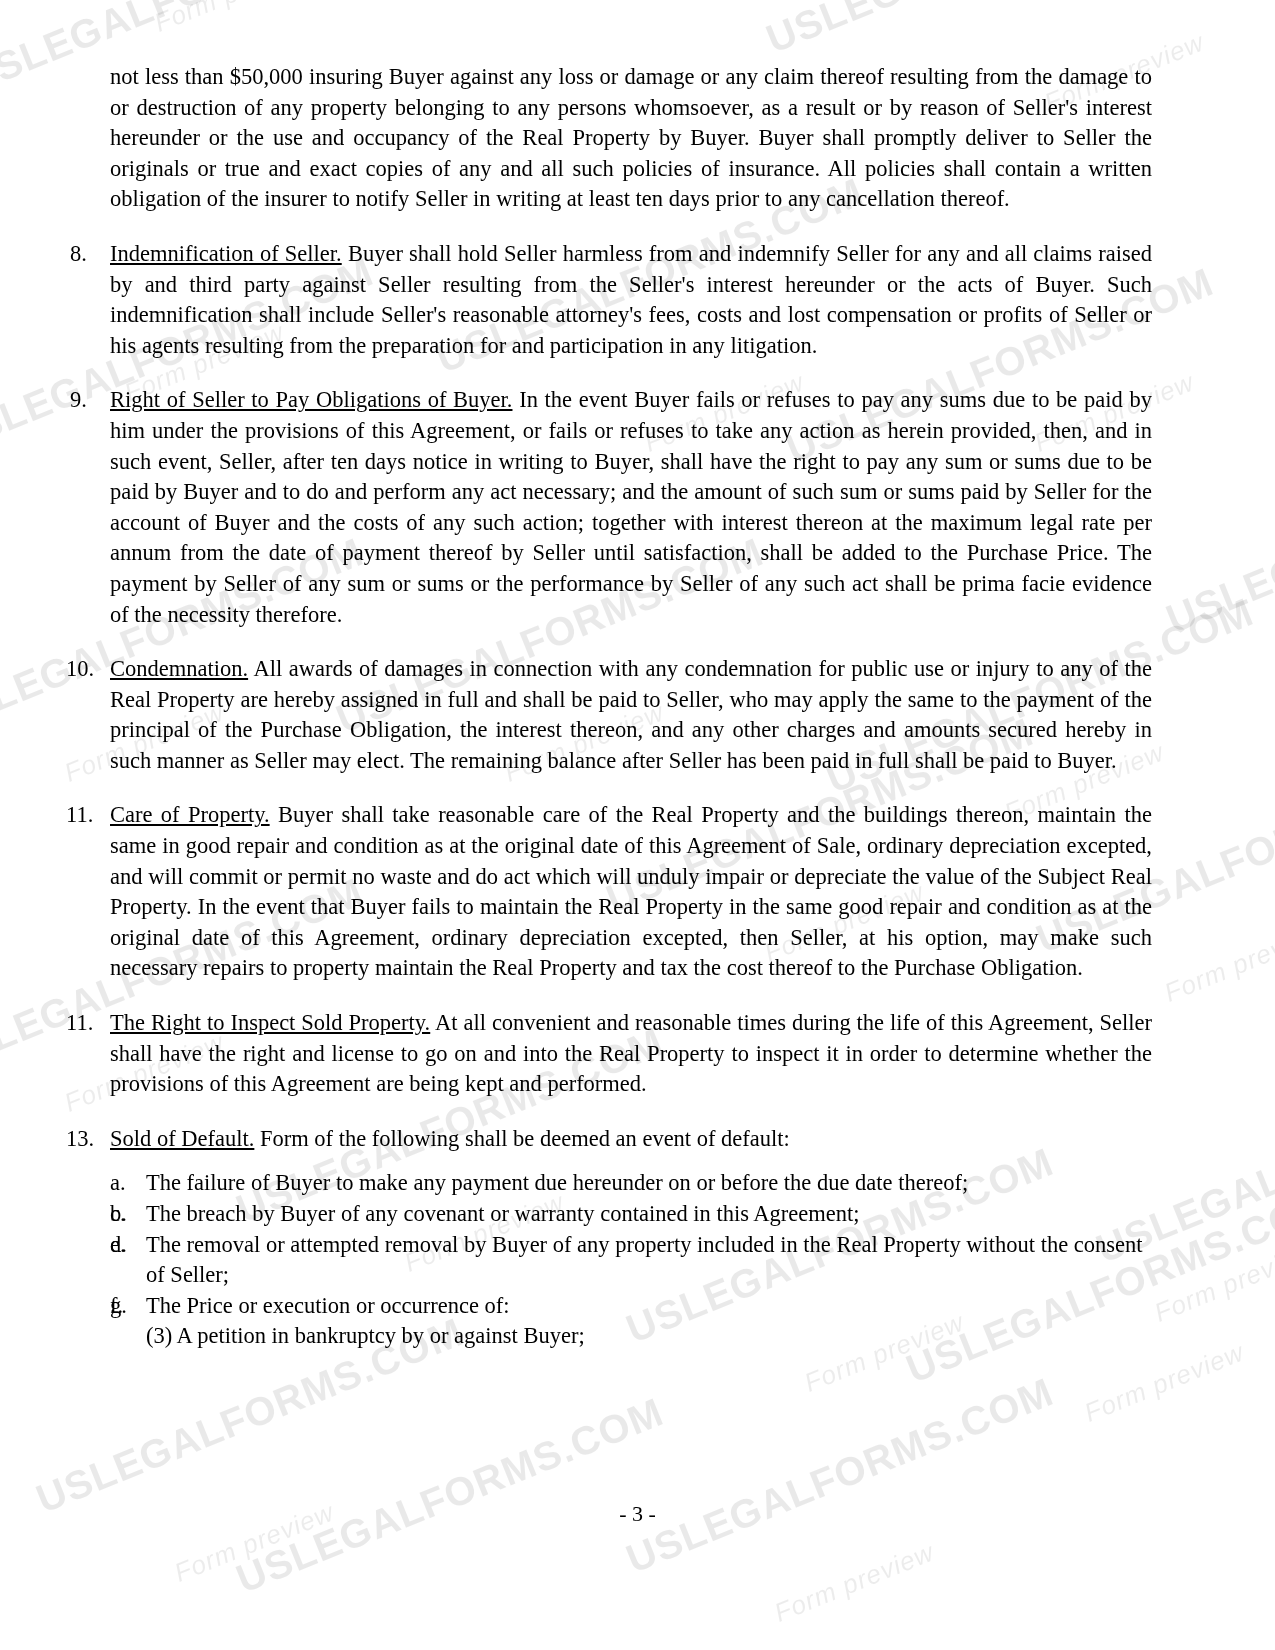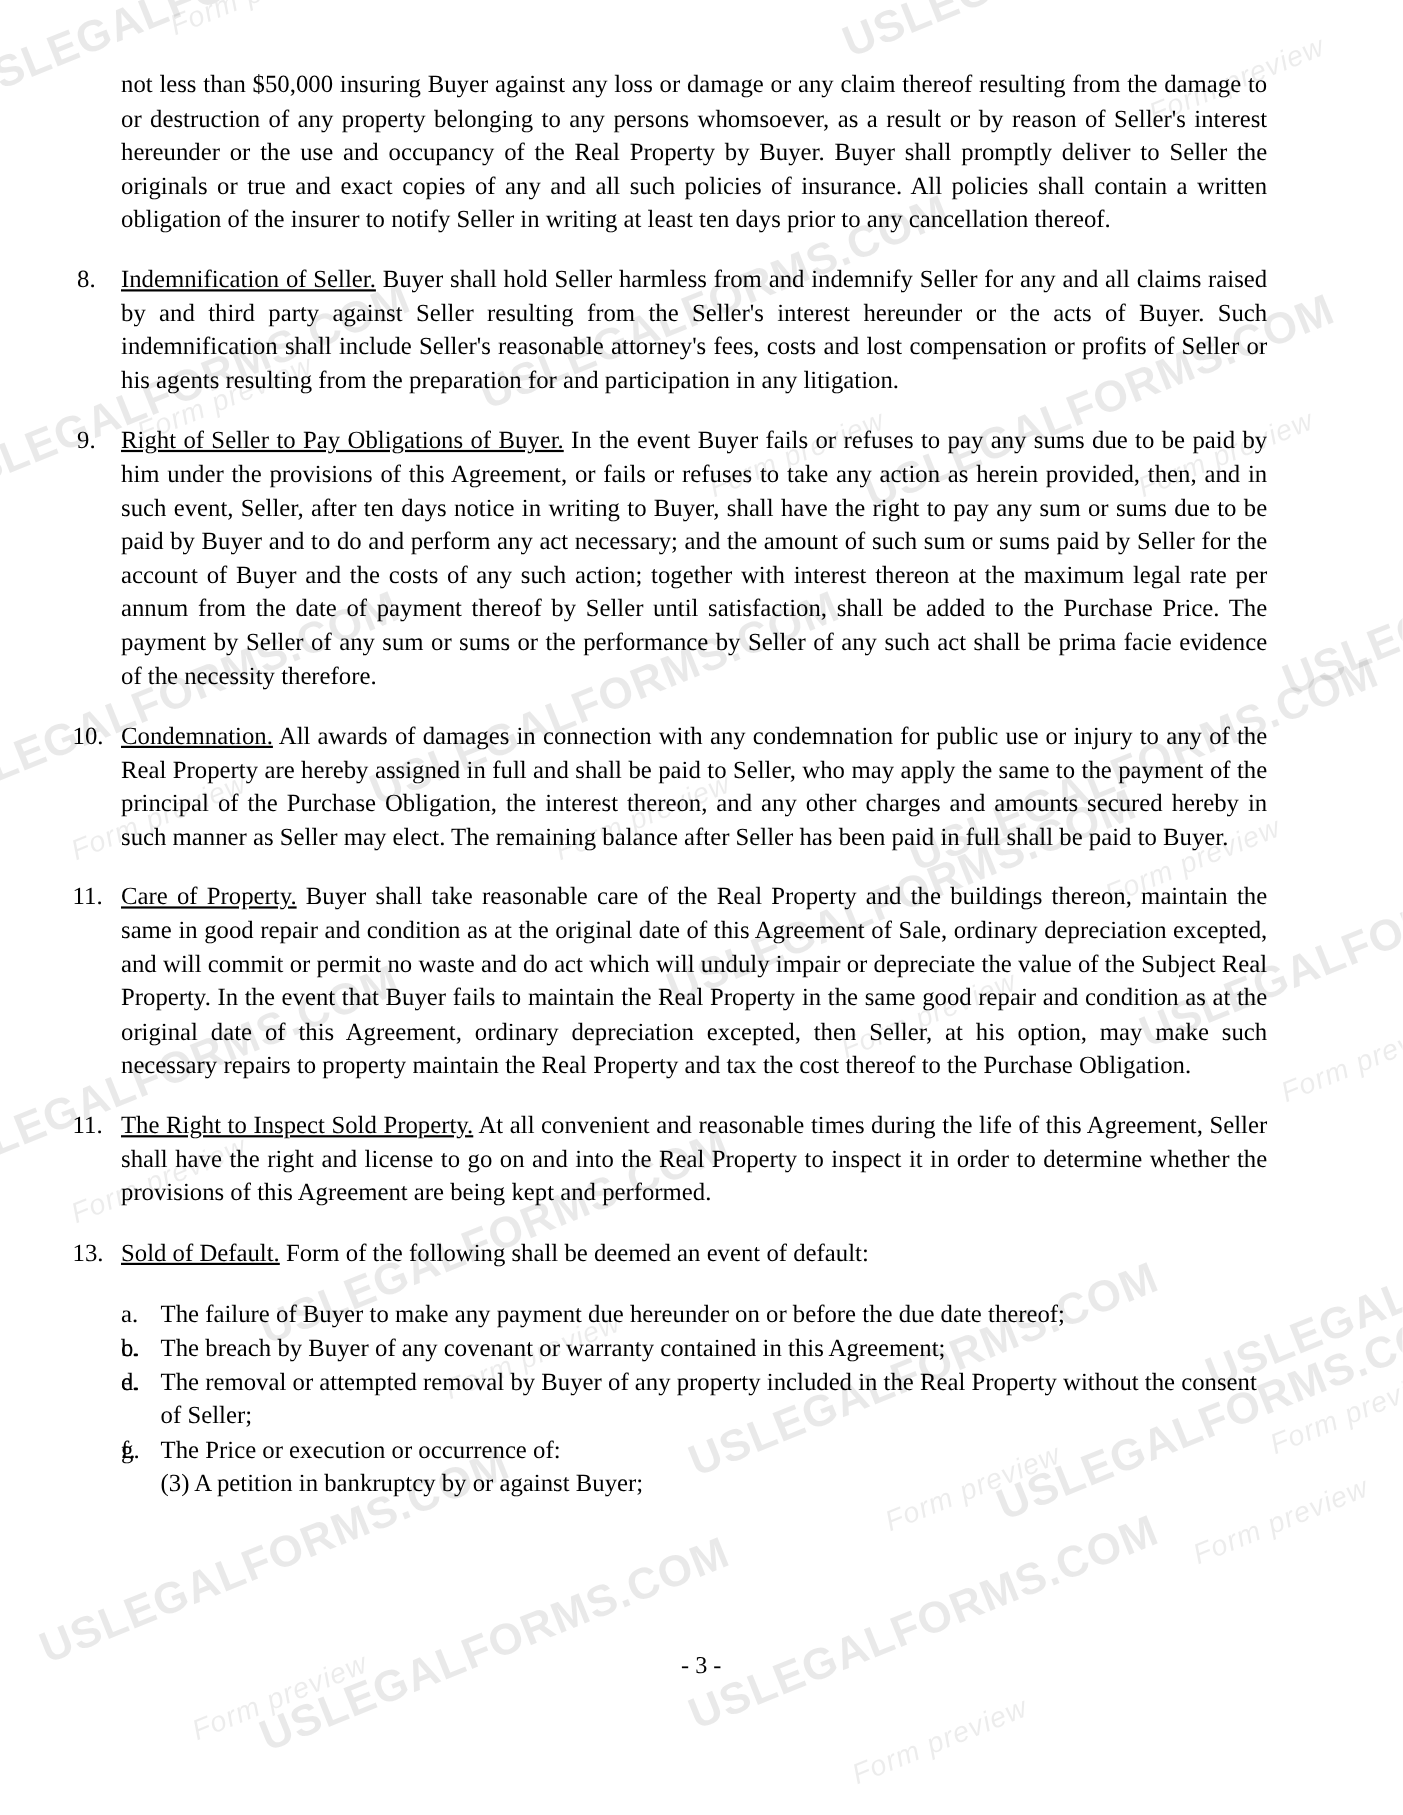--- a/index.html
+++ b/index.html
@@ -143,21 +143,21 @@
     </div>
 
     <div class="numbered">
       <span class="num wide">11.</span><span class="heading-ul">Care of Property.</span><span>  Buyer shall take reasonable care of the Real Property and the buildings thereon, maintain the same in good repair and condition as at the original date of this Agreement of Sale, ordinary depreciation excepted, and will commit or permit no waste and do act which will unduly impair or depreciate the value of the Subject Real Property.  In the event that Buyer fails to maintain the Real Property in the same good repair and condition as at the original date of this Agreement, ordinary depreciation excepted, then Seller, at his option, may make such necessary repairs to property maintain the Real Property and tax the cost thereof to the Purchase Obligation.</span>
     </div>
 
     <div class="numbered">
       <span class="num wide">11.</span><span class="heading-ul">The Right to Inspect Sold Property.</span><span>   At all convenient and reasonable times during the life of this Agreement, Seller shall have the right and license to go on and into the Real Property to inspect it in order to determine whether the provisions of this Agreement are being kept and performed.</span>
     </div>
 
-    <div class="numbered" style="margin-bottom:26px;">
+    <div class="numbered" style="margin-bottom:14px;">
       <span class="num wide">13.</span><span class="heading-ul">Sold of Default.</span><span>  Form of the following shall be deemed an event of default:</span>
     </div>
 
     <div class="sublist">
       <div class="subitem">
         <span class="letter">a.</span>
         <span>The failure of Buyer to make any payment due hereunder on or before the due date thereof;</span>
       </div>
       <div class="subitem">
         <span class="letter">b.</span>

